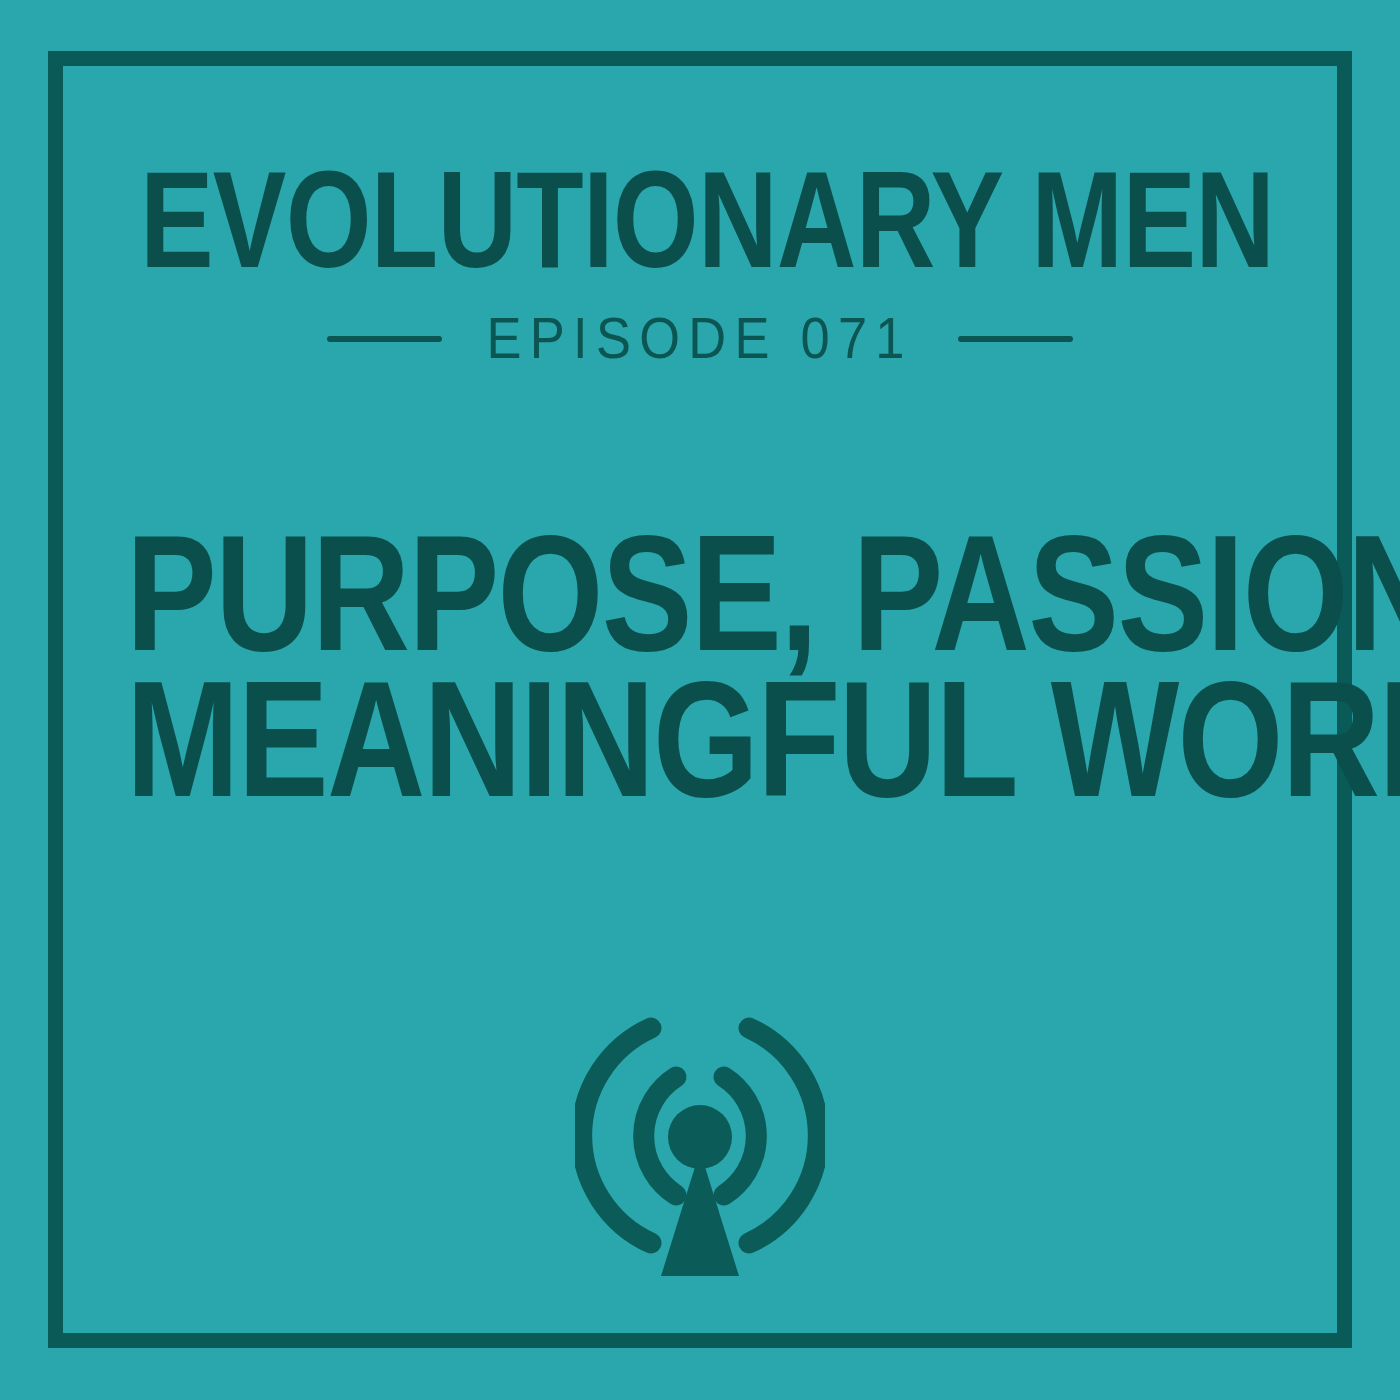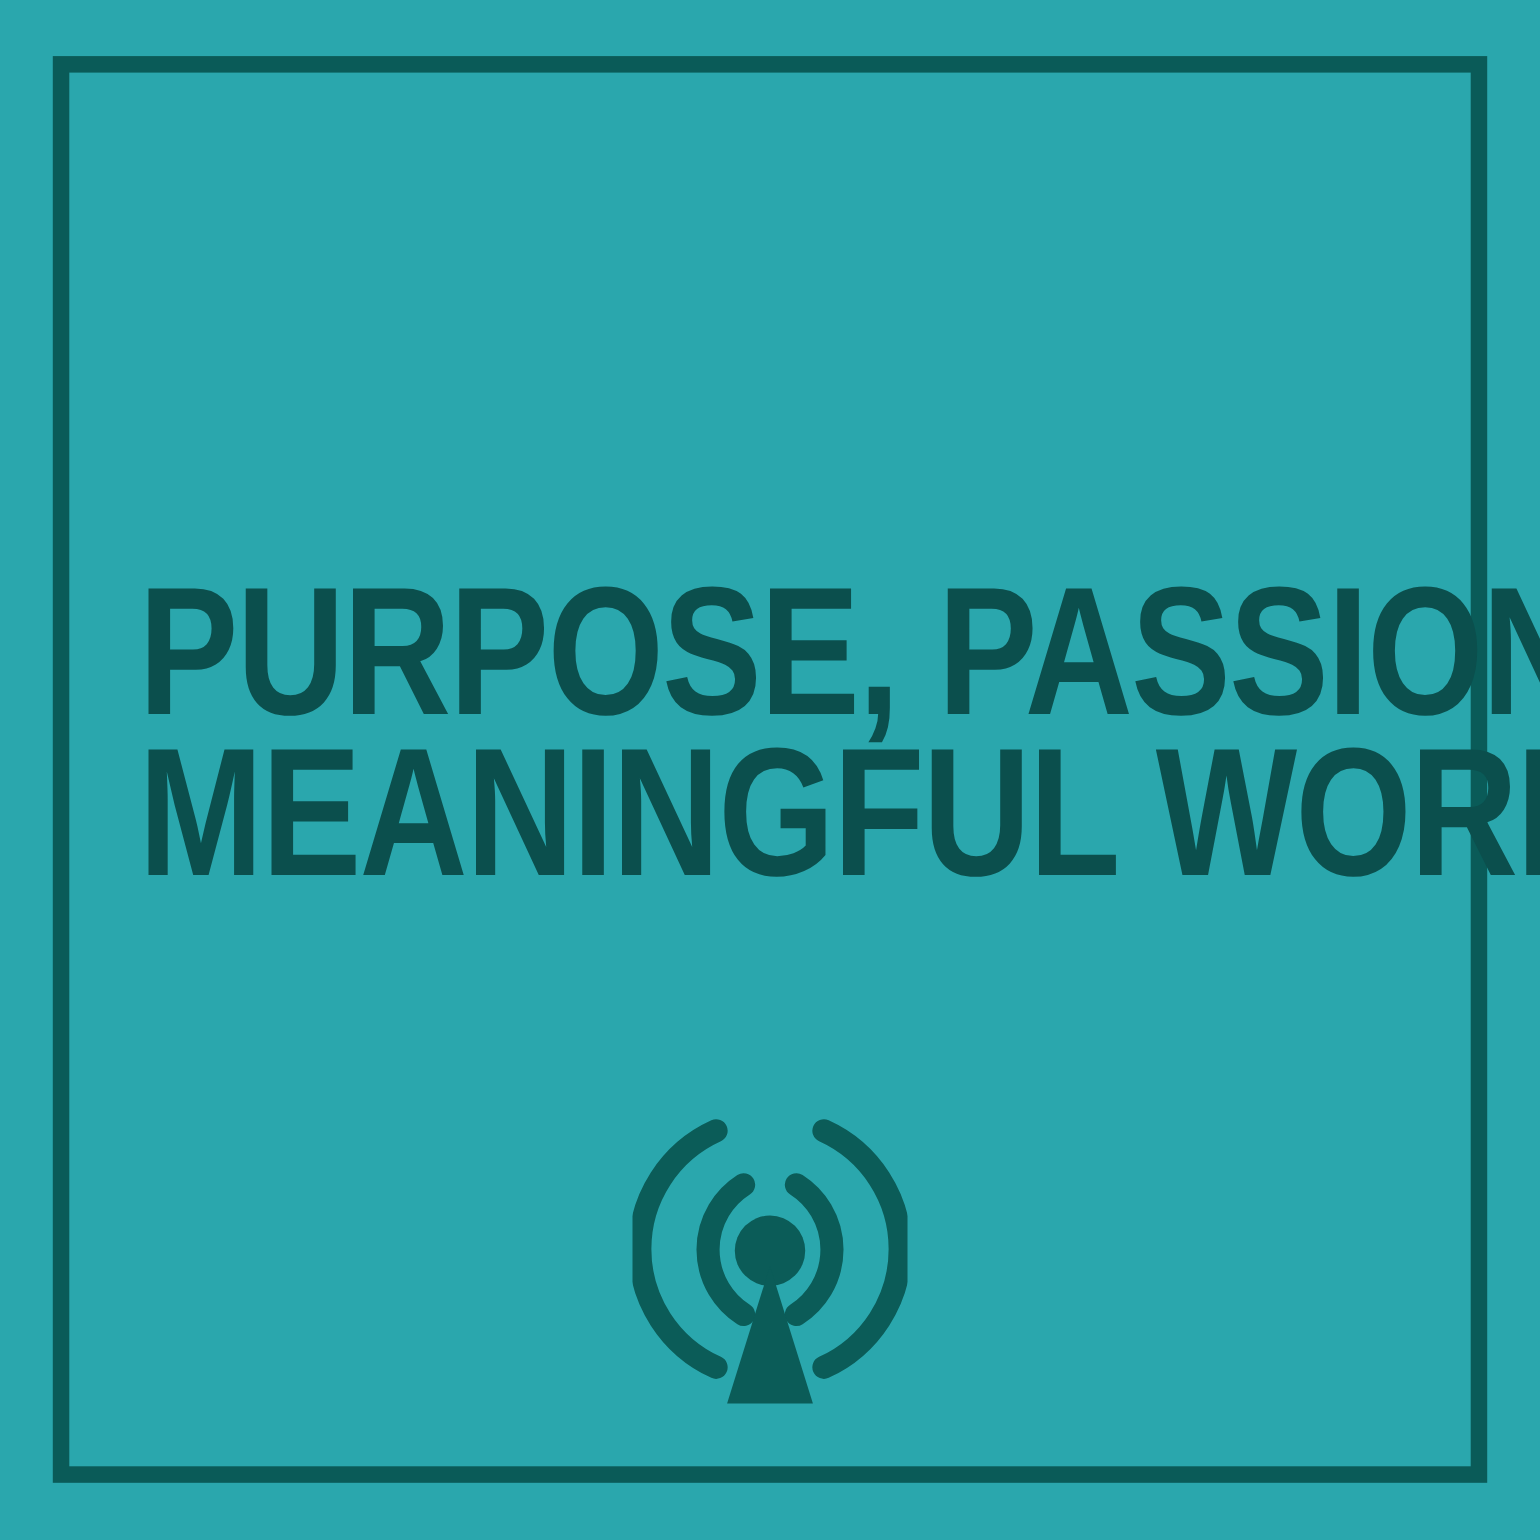--- a/index.html
+++ b/index.html
@@ -116,20 +116,29 @@
   }
   #icon-wrap svg { display: block; width: 250px; height: 275px; }
 </style>
 </head>
 <body>
 
 <div id="cover">
 
   <div id="frame"></div>
 
+  <div id="show-block">
+    <span id="show-title">EVOLUTIONARY MEN</span>
+
+    <div id="episode-row">
+      <span class="rule"></span>
+      <span id="episode-label">EPISODE 071</span>
+      <span class="rule"></span>
+    </div>
+  </div>
 
   <div id="headline">
     <span class="headline-line">PURPOSE, PASSION, AND</span>
     <span class="headline-line">MEANINGFUL WORK</span>
   </div>
 
   <div id="icon-wrap">
     <svg viewBox="0 0 250 275" xmlns="http://www.w3.org/2000/svg">
       <g fill="none" stroke="#0b5c58" stroke-width="21" stroke-linecap="round">
 

